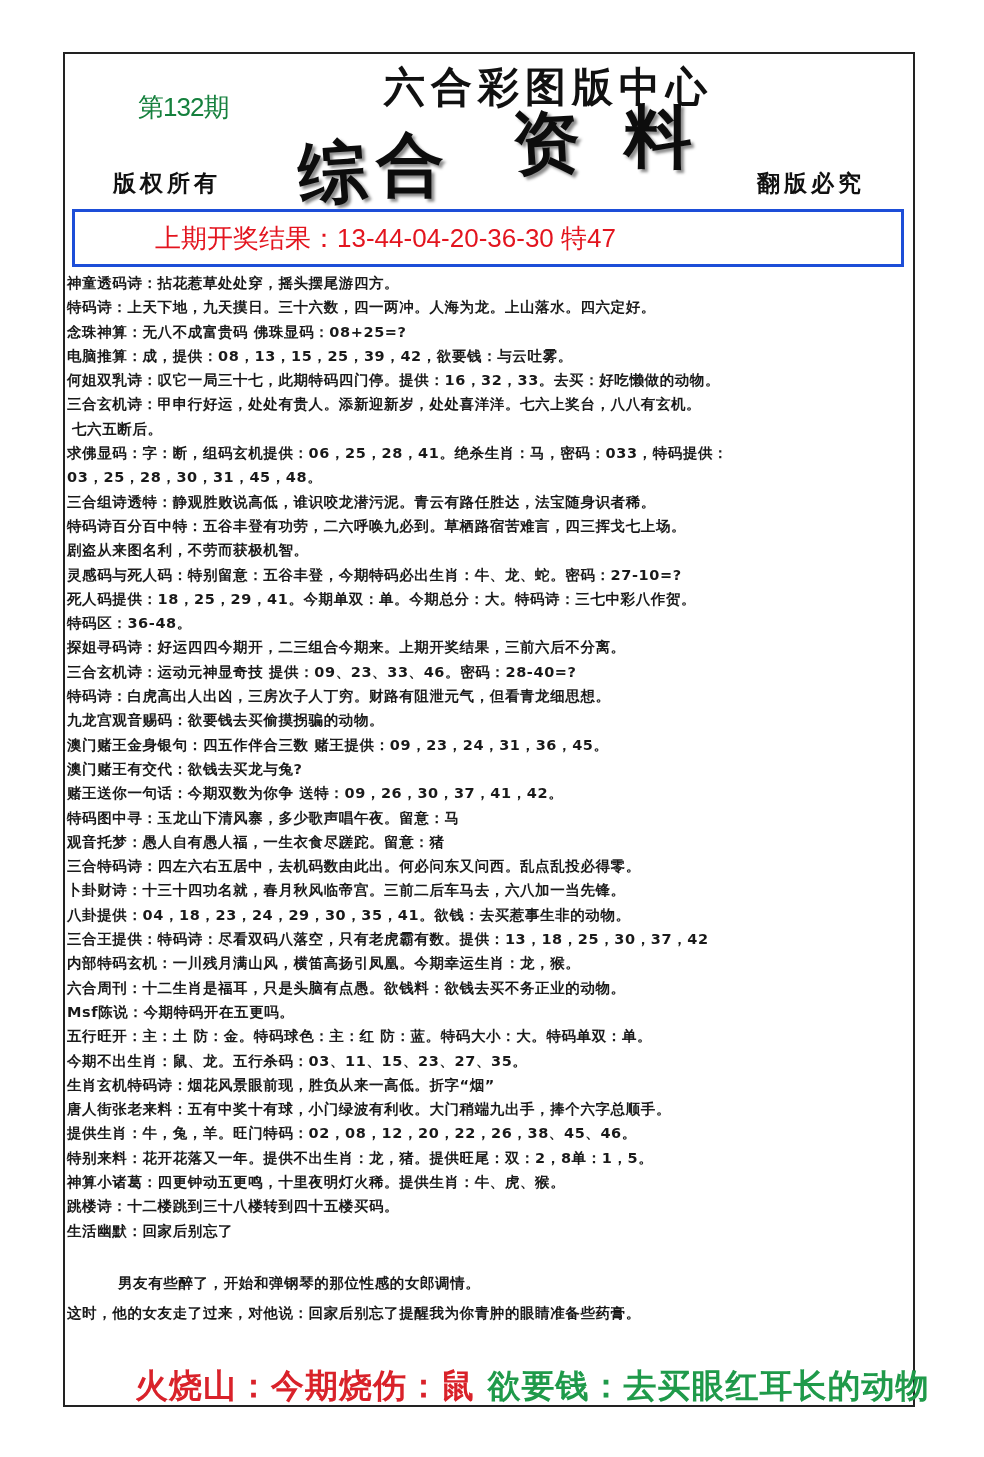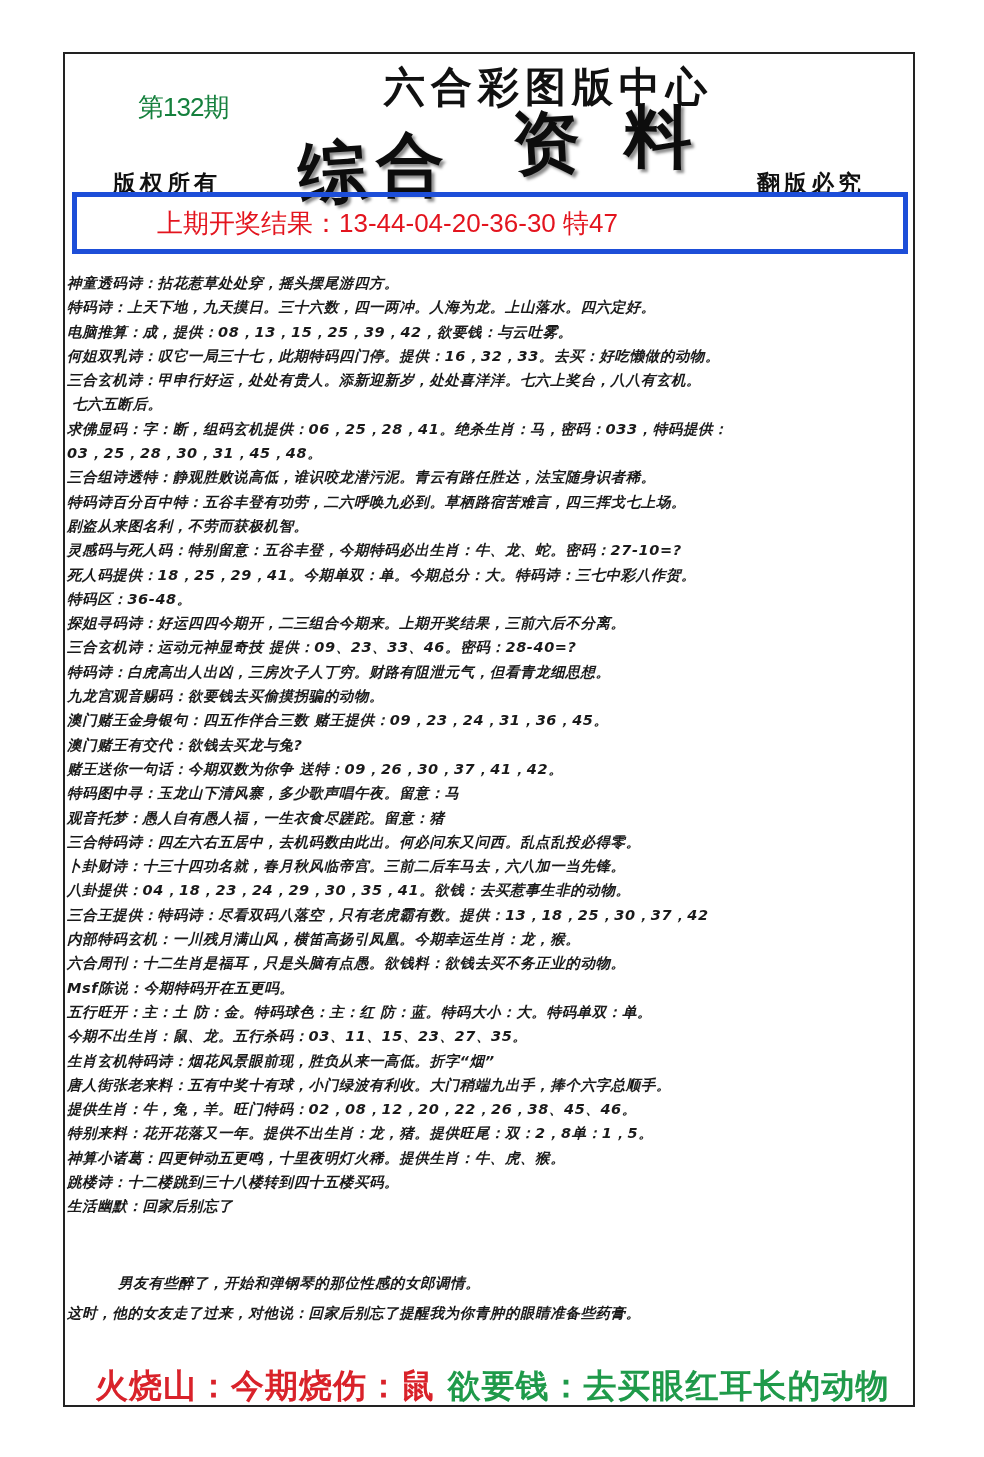--- a/index.html
+++ b/index.html
@@ -13,34 +13,34 @@
                     letter-spacing: 6px; color: #111; margin-left: 24px; }
     .copyright { position: absolute; top: 168px; font-size: 23px; font-weight: bold; letter-spacing: 4px; color: #111; }
     .copyright.left { left: 113px; }
     .copyright.right { left: 757px; }
     .big { position: absolute; font-size: 68px; font-weight: bold; color: #0d0d0d;
            text-shadow: 3px 3px 3px rgba(0,0,0,0.45); font-family: "DejaVu Serif", serif; }
     .big.c1 { left: 298px; top: 128px; transform: rotate(-4deg); }
     .big.c2 { left: 376px; top: 120px; }
     .big.c3 { left: 512px; top: 98px; transform: rotate(-3deg); }
     .big.c4 { left: 624px; top: 92px; }
-    .result-box { position: absolute; left: 72px; top: 192px; width: 826px; height: 52px;
-                  border: 5px solid #1d4ed8; }
+    .result-box { position: absolute; left: 72px; top: 209px; width: 826px; height: 52px;
+                  border: 3px solid #1d4ed8; }
     .result-text { position: absolute; left: 80px; top: 9px; font-size: 26px; color: #e3141e;
                    font-family: "Liberation Sans", sans-serif; white-space: nowrap; }
     .lines { position: absolute; left: 67px; top: 271px; width: 840px; }
     .line { height: 24.3px; line-height: 24.3px; font-size: 14.5px; font-weight: 600;
-            white-space: nowrap; letter-spacing: 0.6px; font-style: italic; }
+            white-space: nowrap; letter-spacing: 0.6px; }
     .line.indent-s { padding-left: 5px; }
     .joke { position: absolute; left: 67px; top: 1269px; width: 840px; }
     .joke .line { height: 29.5px; line-height: 29.5px; }
     .joke .line.indent { padding-left: 51px; }
     .banner { position: absolute; left: 95px; top: 1364px; font-size: 33px; font-weight: bold;
               font-family: "DejaVu Serif", serif; white-space: nowrap; letter-spacing: 1px; }
-    .banner .red { color: #d9222a; }
+    .banner .red { color: #d9222a; margin-left: 40px; }
     .banner .green { color: #1f9a4a; margin-top: 22px; }
   </style>
 </head>
 <body>
 
 <div class="frame"></div>
 
 <div class="issue">第132期</div>
 <div class="center-title">六合彩图版中心</div>
 <div class="copyright left">版权所有</div>
@@ -51,20 +51,21 @@
 <div class="big c3">资</div>
 <div class="big c4">料</div>
 
 <div class="result-box">
   <div class="result-text">上期开奖结果：13-44-04-20-36-30 特47</div>
 </div>
 
 <div class="lines">
   <div class="line">神童透码诗：拈花惹草处处穿，摇头摆尾游四方。</div>
   <div class="line">特码诗：上天下地，九天摸日。三十六数，四一两冲。人海为龙。上山落水。四六定好。</div>
+  <div class="line">念珠神算：无八不成富贵码 佛珠显码：08+25=?</div>
   <div class="line">电脑推算：成，提供：08，13，15，25，39，42，欲要钱：与云吐雾。</div>
   <div class="line">何姐双乳诗：叹它一局三十七，此期特码四门停。提供：16，32，33。去买：好吃懒做的动物。</div>
   <div class="line">三合玄机诗：甲申行好运，处处有贵人。添新迎新岁，处处喜洋洋。七六上奖台，八八有玄机。</div>
   <div class="line indent-s">七六五断后。</div>
   <div class="line">求佛显码：字：断，组码玄机提供：06，25，28，41。绝杀生肖：马，密码：033，特码提供：</div>
   <div class="line">03，25，28，30，31，45，48。</div>
   <div class="line">三合组诗透特：静观胜败说高低，谁识咬龙潜污泥。青云有路任胜达，法宝随身识者稀。</div>
   <div class="line">特码诗百分百中特：五谷丰登有功劳，二六呼唤九必到。草栖路宿苦难言，四三挥戈七上场。</div>
   <div class="line">剧盗从来图名利，不劳而获极机智。</div>
   <div class="line">灵感码与死人码：特别留意：五谷丰登，今期特码必出生肖：牛、龙、蛇。密码：27-10=?</div>

